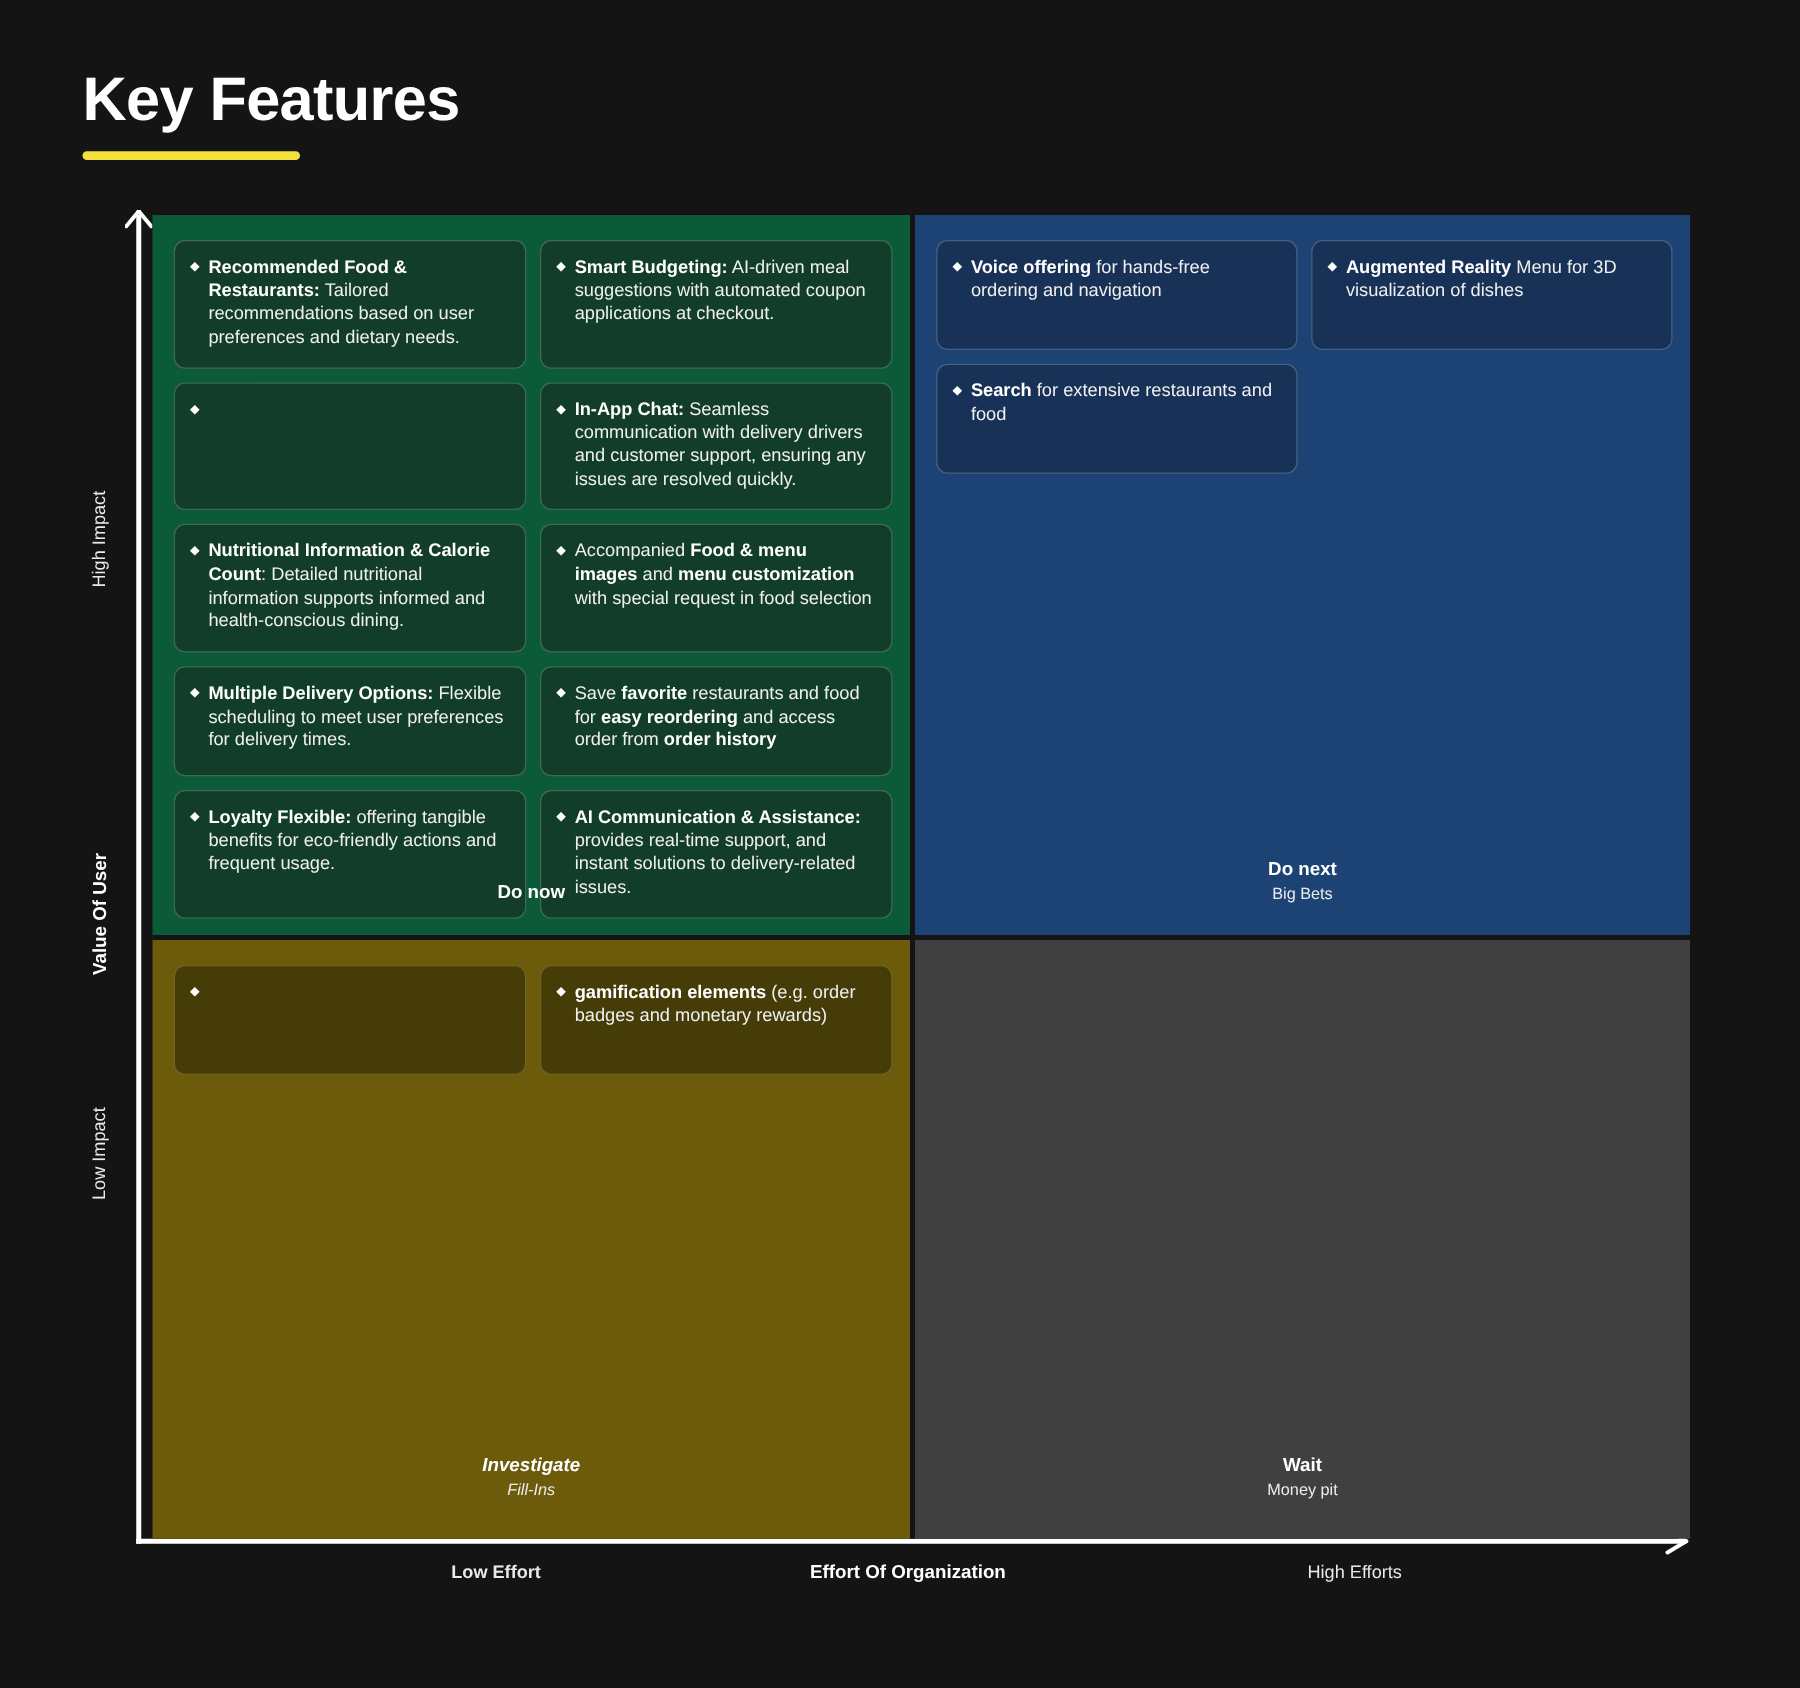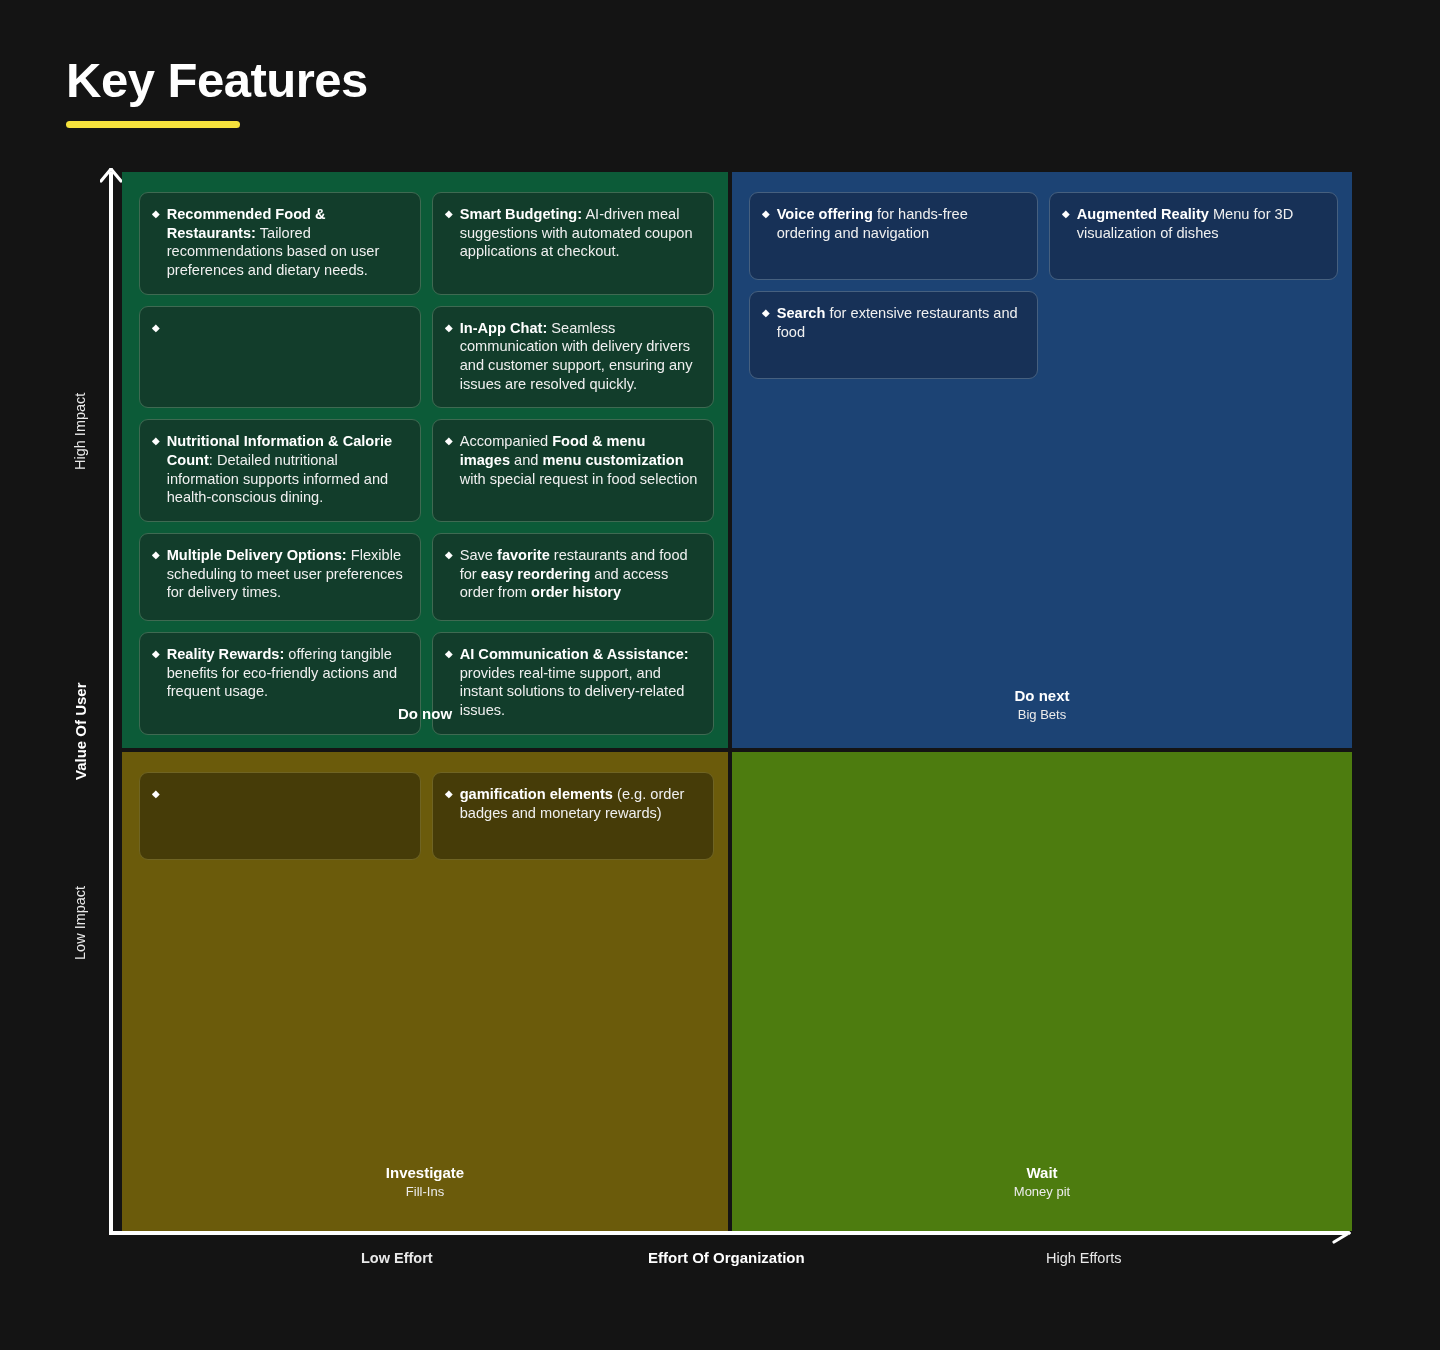--- a/index.html
+++ b/index.html
@@ -91,21 +91,21 @@
     grid-template-rows: 580px 479px;
     gap: 0;
   }
   .quadrant {
     position: relative;
     overflow: hidden;
   }
   .q-do-now     { background: #0c5b38; border-right: 4px solid #141414; border-bottom: 4px solid #141414; }
   .q-do-next    { background: #1c4374; border-bottom: 4px solid #141414; }
   .q-investigate{ background: #6b5b0b; border-right: 4px solid #141414; }
-  .q-wait       { background: #4d7c0f; }
+  .q-wait       { background: #404040; }
 
   .cards {
     display: grid;
     grid-template-columns: 1fr 1fr;
     gap: 11px;
     padding: 20px 14px 0 17px;
     align-content: start;
   }
   .q-do-now .cards { grid-auto-rows: min-content; }
 
@@ -137,21 +137,21 @@
     position: absolute;
     left: 0; right: 0;
     text-align: center;
     color: #ffffff;
   }
   .q-label .q-name { font-size: 15px; font-weight: 700; line-height: 1.35; }
   .q-label .q-sub  { font-size: 13px; font-weight: 400; color: #ececec; line-height: 1.35; }
 
   .q-do-now .q-label     { bottom: 24px; }
   .q-do-next .q-label    { bottom: 24px; }
-  .q-investigate .q-label{ bottom: 30px; }
+  .q-investigate .q-label{ bottom: 30px; font-style: italic; }
   .q-wait .q-label       { bottom: 30px; }
 </style>
 </head>
 <body>
 
 <div class="page">
 
   <div class="title-block">
     <div class="page-title">Key Features</div>
     <div class="title-underline"></div>
@@ -205,21 +205,21 @@
           <div class="card card-green">
             <span class="bullet">◆</span>
             <span class="ctext"><b>Multiple Delivery Options:</b><span> Flexible scheduling to meet user preferences for delivery times.</span></span>
           </div>
           <div class="card card-green">
             <span class="bullet">◆</span>
             <span class="ctext"><span>Save </span><b>favorite</b><span> restaurants and food for </span><b>easy reordering</b><span> and access order from </span><b>order history</b></span>
           </div>
           <div class="card card-green">
             <span class="bullet">◆</span>
-            <span class="ctext"><b>Reality Rewards:</b><span>  offering tangible benefits for eco-friendly actions and frequent usage.</span></span>
+            <span class="ctext"><b>Loyalty Flexible:</b><span>  offering tangible benefits for eco-friendly actions and frequent usage.</span></span>
           </div>
           <div class="card card-green">
             <span class="bullet">◆</span>
             <span class="ctext"><b>AI Communication &amp; Assistance:</b><span> provides real-time support,  and instant solutions to delivery-related issues.</span></span>
           </div>
         </div>
       <div class="q-label">
         <div class="q-name">Do now</div>
       </div>
     </div>

